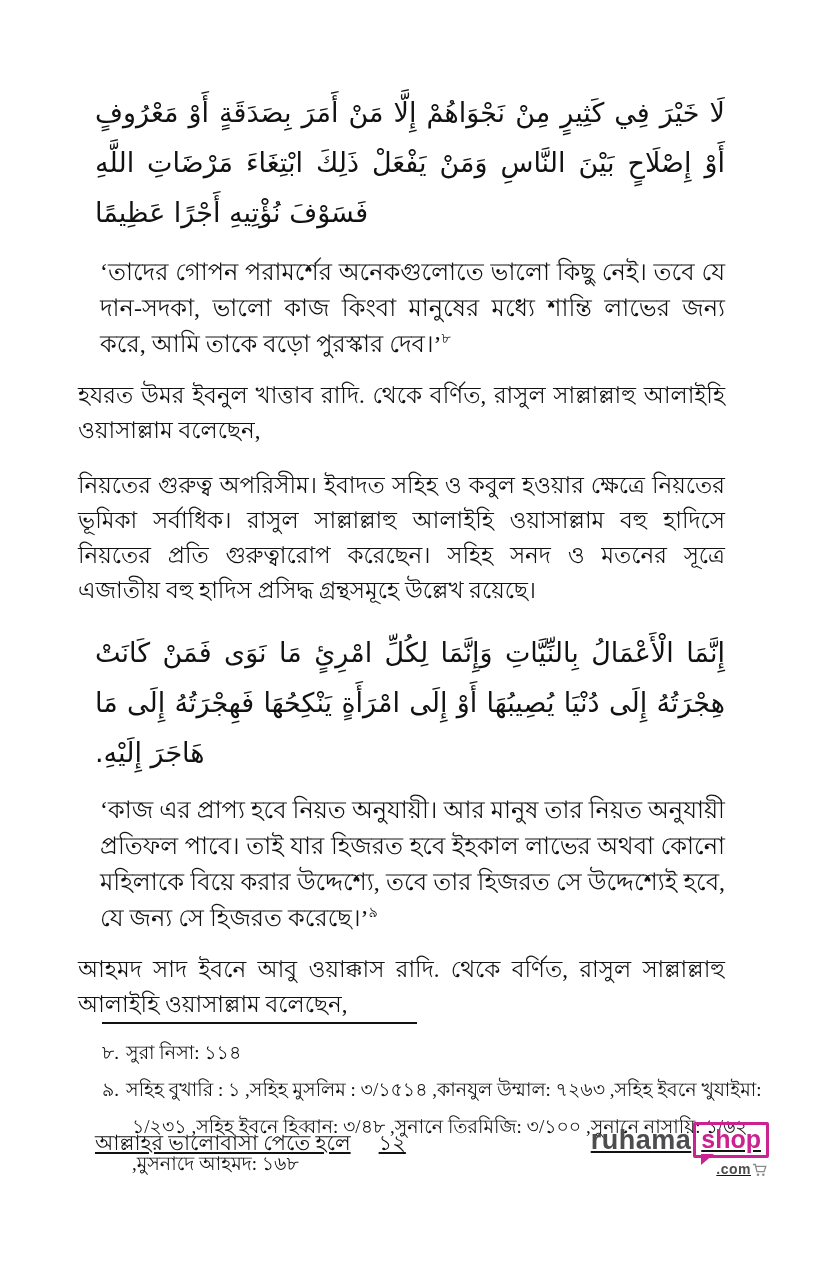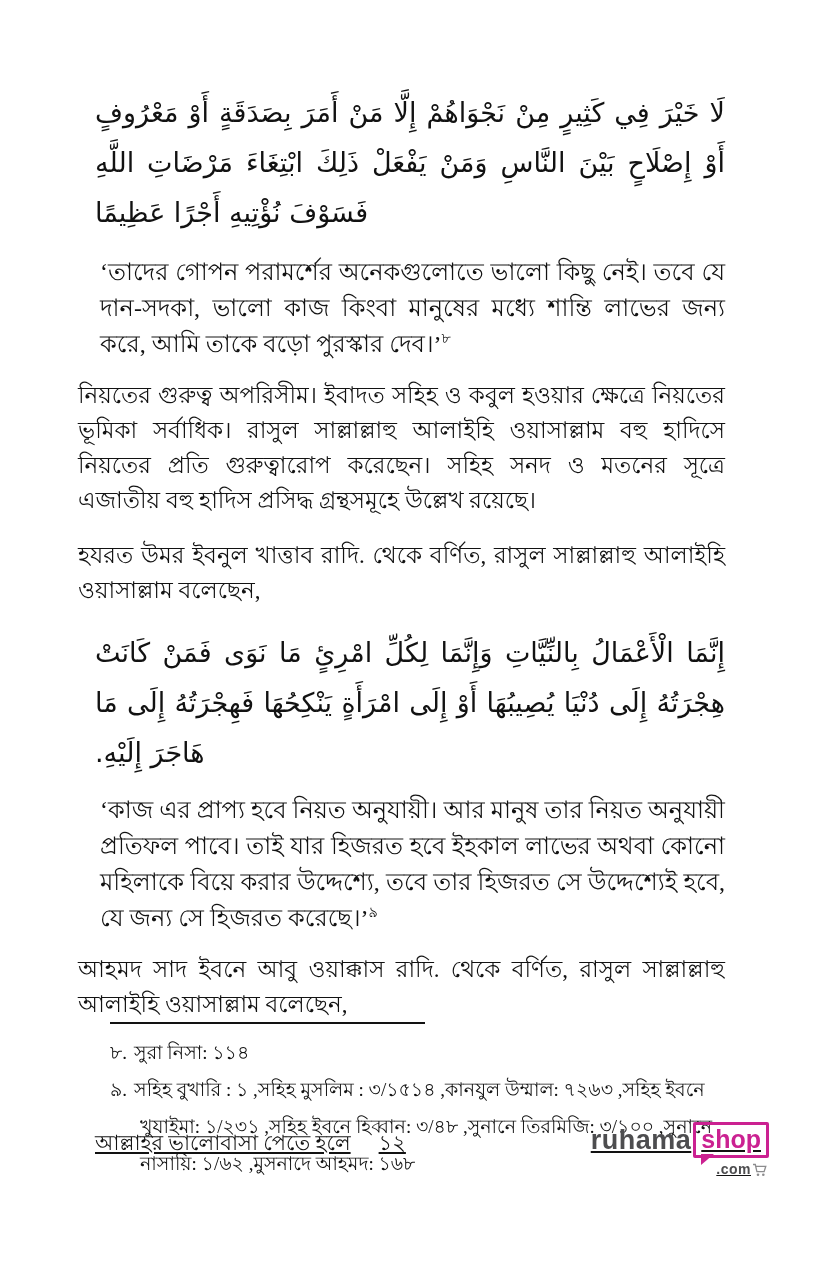--- a/index.html
+++ b/index.html
@@ -58,21 +58,21 @@
     font-size: 23px;
     line-height: 35px;
     text-align: justify;
     text-align-last: left;
   }
 
   
   .footnotes {
     position: absolute;
     top: 1022px;
-    left: 110px;
+    left: 102px;
     right: 60px;
     font-size: 19px;
     line-height: 37px;
   }
   .fn-rule {
     width: 315px;
     height: 2px;
     background: var(--text);
     margin-bottom: 10px;
   }
@@ -155,23 +155,23 @@
 <body>
 
 <div class="page">
 
   <div class="arabic quran">لَا خَيْرَ فِي كَثِيرٍ مِنْ نَجْوَاهُمْ إِلَّا مَنْ أَمَرَ بِصَدَقَةٍ أَوْ مَعْرُوفٍ أَوْ إِصْلَاحٍ بَيْنَ النَّاسِ وَمَنْ يَفْعَلْ ذَلِكَ ابْتِغَاءَ مَرْضَاتِ اللَّهِ فَسَوْفَ نُؤْتِيهِ أَجْرًا عَظِيمًا</div>
 
   <div class="bquote">
     <span>‘তাদের গোপন পরামর্শের অনেকগুলোতে ভালো কিছু নেই। তবে যে দান-সদকা, ভালো কাজ কিংবা মানুষের মধ্যে শান্তি লাভের জন্য করে, আমি তাকে বড়ো পুরস্কার দেব।’</span><sup>৮</sup>
   </div>
 
+  <p class="body">হযরত উমর ইবনুল খাত্তাব রাদি. থেকে বর্ণিত, রাসুল সাল্লাল্লাহু আলাইহি ওয়াসাল্লাম বলেছেন,</p>
+
   <p class="body">নিয়তের গুরুত্ব অপরিসীম। ইবাদত সহিহ ও কবুল হওয়ার ক্ষেত্রে নিয়তের ভূমিকা সর্বাধিক। রাসুল সাল্লাল্লাহু আলাইহি ওয়াসাল্লাম বহু হাদিসে নিয়তের প্রতি গুরুত্বারোপ করেছেন। সহিহ সনদ ও মতনের সূত্রে এজাতীয় বহু হাদিস প্রসিদ্ধ গ্রন্থসমূহে উল্লেখ রয়েছে।</p>
-
-  <p class="body">হযরত উমর ইবনুল খাত্তাব রাদি. থেকে বর্ণিত, রাসুল সাল্লাল্লাহু আলাইহি ওয়াসাল্লাম বলেছেন,</p>
 
   <div class="arabic hadith">إِنَّمَا الْأَعْمَالُ بِالنِّيَّاتِ وَإِنَّمَا لِكُلِّ امْرِئٍ مَا نَوَى فَمَنْ كَانَتْ هِجْرَتُهُ إِلَى دُنْيَا يُصِيبُهَا أَوْ إِلَى امْرَأَةٍ يَنْكِحُهَا فَهِجْرَتُهُ إِلَى مَا هَاجَرَ إِلَيْهِ.</div>
 
   <div class="bquote">
     <span>‘কাজ এর প্রাপ্য হবে নিয়ত অনুযায়ী। আর মানুষ তার নিয়ত অনুযায়ী প্রতিফল পাবে। তাই যার হিজরত হবে ইহকাল লাভের অথবা কোনো মহিলাকে বিয়ে করার উদ্দেশ্যে, তবে তার হিজরত সে উদ্দেশ্যেই হবে, যে জন্য সে হিজরত করেছে।’</span><sup>৯</sup>
   </div>
 
   <p class="body">আহমদ সাদ ইবনে আবু ওয়াক্কাস রাদি. থেকে বর্ণিত, রাসুল সাল্লাল্লাহু আলাইহি ওয়াসাল্লাম বলেছেন,</p>
 
   <div class="footnotes">

